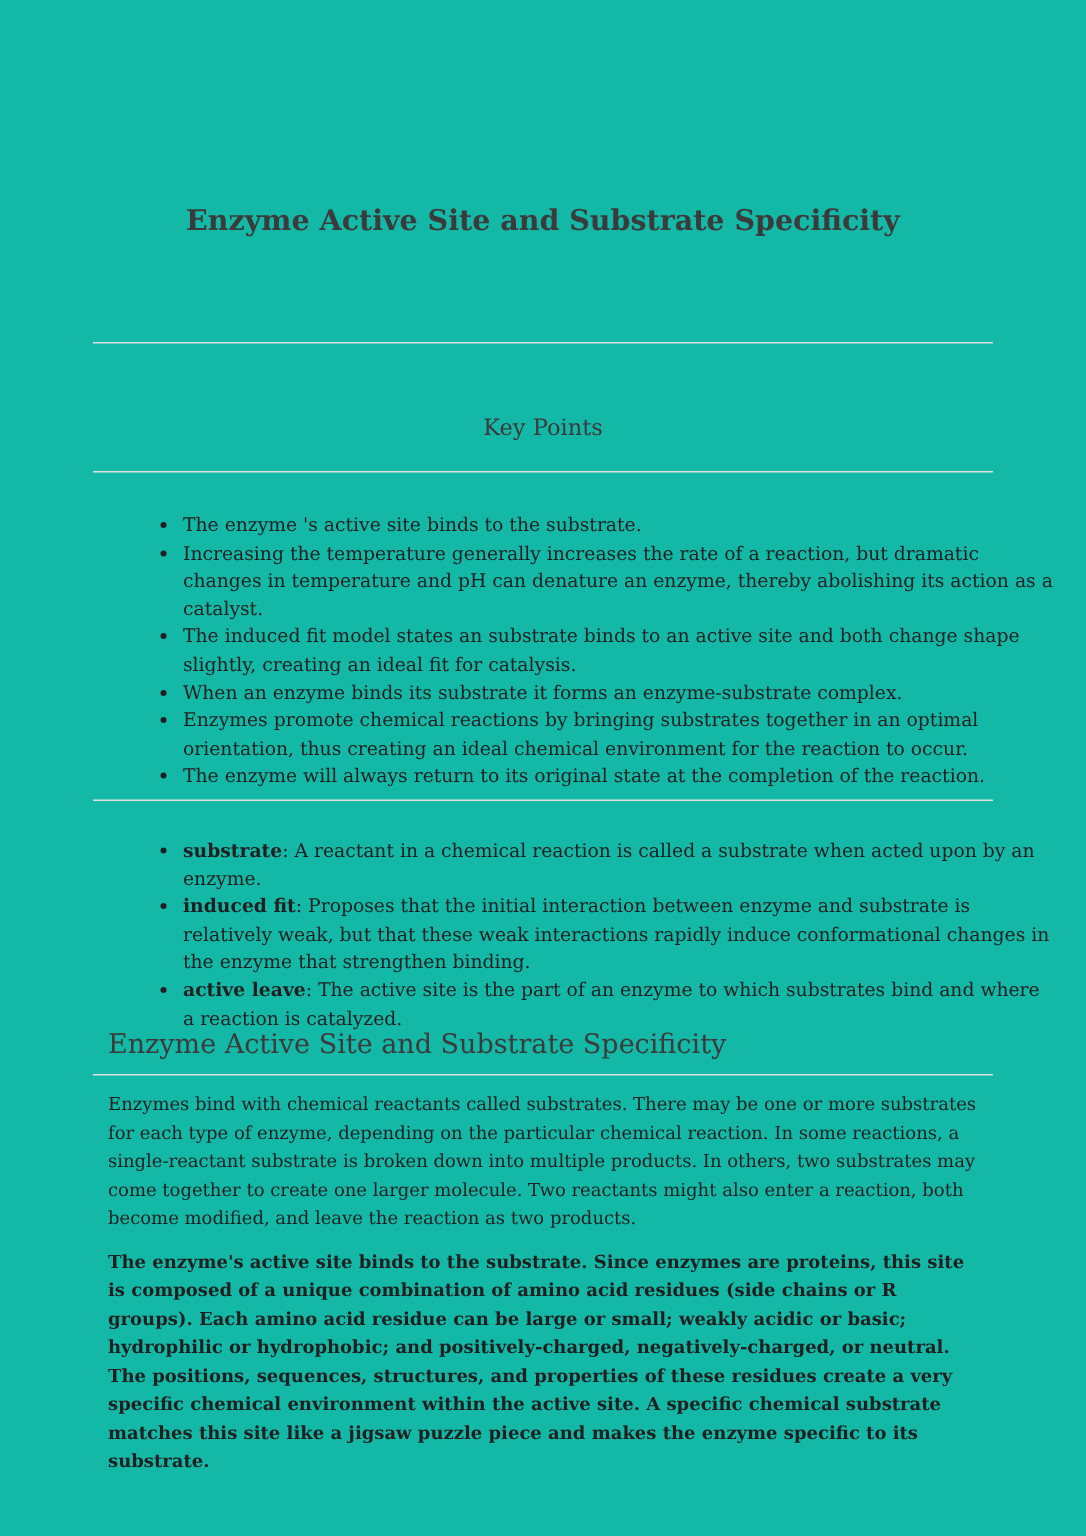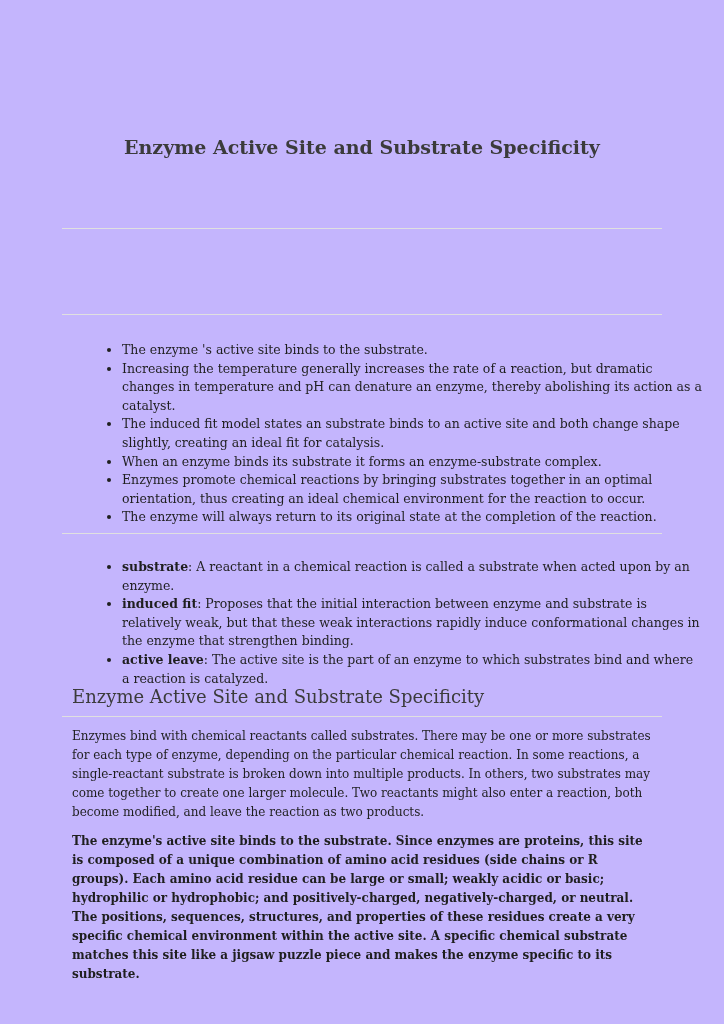--- a/index.html
+++ b/index.html
@@ -1,19 +1,19 @@
 <!DOCTYPE html>
 <html><head>
 <meta charset="utf-8">
 <style>
   html,body { margin:0; padding:0; background:#ffffff; }
   .page {
     position:relative;
     width:724px; height:1024px;
-    background:#c4b5fd;
+    background:#14b8a6;
     font-family:"DejaVu Serif", serif;
     color:#1f1f1f;
     overflow:hidden;
   }
   .rule {
     position:absolute;
     left:62px; width:600px; height:1px;
     background:#e0e0e0;
     z-index:0;
   }
@@ -77,20 +77,21 @@
 </head>
 <body>
 
 <div class="page">
 
   <h1 class="doc-title">Enzyme Active Site and Substrate Specificity</h1>
 
 
   <div class="rule" style="top:228px;"></div>
 
+  <h2 class="kp-heading">Key Points</h2>
 
   <div class="rule" style="top:314px;"></div>
 
   <ul class="bullets kp-list">
     <li>The enzyme 's active site binds to the substrate.</li>
     <li>Increasing the temperature generally increases the rate of a reaction, but dramatic changes in temperature and pH can denature an enzyme, thereby abolishing its action as a catalyst.</li>
     <li>The induced fit model states an substrate binds to an active site and both change shape slightly, creating an ideal fit for catalysis.</li>
     <li>When an enzyme binds its substrate it forms an enzyme-substrate complex.</li>
     <li>Enzymes promote chemical reactions by bringing substrates together in an optimal orientation, thus creating an ideal chemical environment for the reaction to occur.</li>
     <li>The enzyme will always return to its original state at the completion of the reaction.</li>

